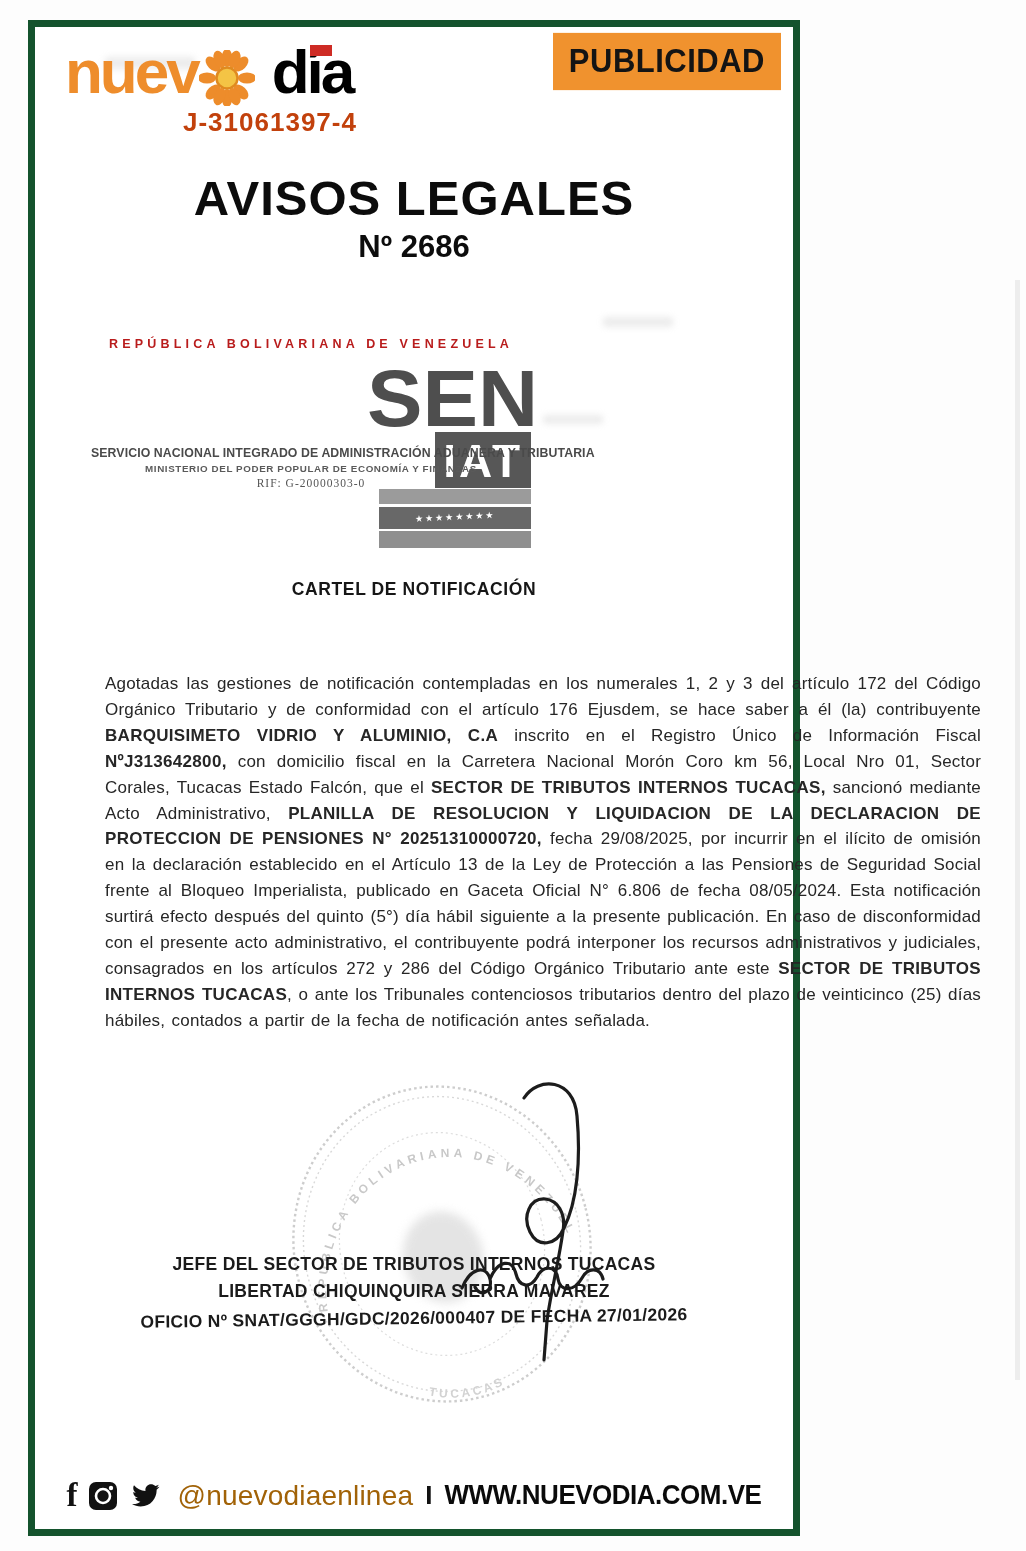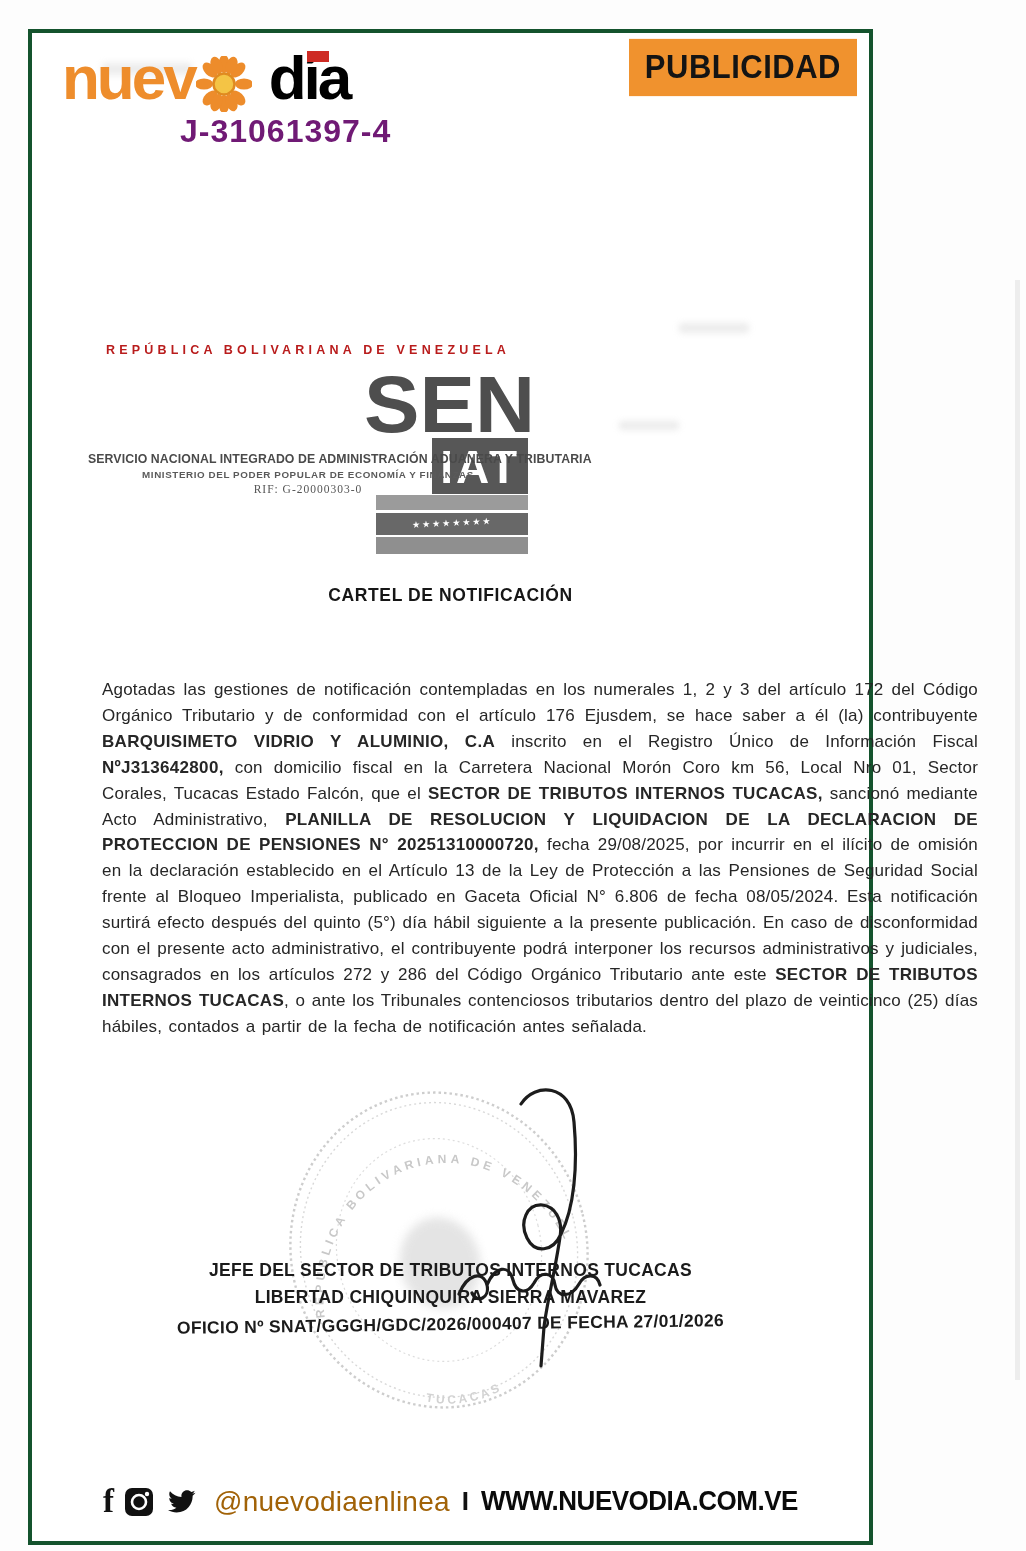--- a/index.html
+++ b/index.html
@@ -1,32 +1,32 @@
 <!DOCTYPE html>
 <html><head>
 <meta charset="utf-8">
 <style>
   html,body{margin:0;padding:0;background:#ffffff;}
   .page{position:relative;width:1026px;height:1551px;background:#fdfdfd;overflow:hidden;
         font-family:"Liberation Sans",sans-serif;color:#1e1e1e;}
-  .sheet{position:absolute;left:28px;top:29px;width:845px;height:1516px;
-         border:4px solid #14532d;background:#ffffff;box-sizing:border-box;}
+  .sheet{position:absolute;left:28px;top:20px;width:772px;height:1516px;
+         border:7px solid #14532d;background:#ffffff;box-sizing:border-box;}
   .edge-smudge{position:absolute;right:6px;top:280px;width:5px;height:1100px;
                background:#d9d9d9;opacity:.45;}
   .artifact{position:absolute;background:#c9c9c9;filter:blur(3px);opacity:.35;border-radius:2px;}
 
   
   .logo-block{position:absolute;left:30px;top:14px;}
   .logo-row{display:flex;align-items:center;}
   .logo-word{font-size:62px;font-weight:bold;letter-spacing:-3px;line-height:1;}
   .logo-w1{color:#ee8d2c;}
   .logo-w2{color:#000000;position:relative;margin-left:16px;}
   .logo-w2 .red-accent{position:absolute;left:47%;top:4px;width:22px;height:11px;background:#ce2b24;}
   .sunflower{margin:0 1px;position:relative;top:6px;}
-  .reg-number{font-size:32px;font-weight:bold;color:#701a75;letter-spacing:1px;margin:4px 0 0 118px;}
+  .reg-number{font-size:26px;font-weight:bold;color:#c2410c;letter-spacing:1px;margin:4px 0 0 118px;}
   .date-line{position:absolute;left:326px;top:52px;font-size:21px;font-weight:bold;color:#050505;letter-spacing:.4px;}
   .pub-badge{position:absolute;right:12px;top:8px;background:#f0922e;color:#141414;
              font-size:31px;font-weight:bold;letter-spacing:.5px;padding:8px 16px 9px;
              transform:scaleY(1.08);}
 
   
   .main-title{position:absolute;left:0;top:146px;width:100%;text-align:center;}
   .main-title .t1{font-size:49px;font-weight:bold;letter-spacing:1px;color:#0c0c0c;line-height:1.05;}
   .main-title .t2{font-size:31px;font-weight:bold;color:#0c0c0c;margin-top:5px;}
 
@@ -108,20 +108,24 @@
         <span class="logo-word logo-w2">
           <span>día</span>
           <span class="red-accent"></span>
         </span>
       </div>
       <div class="reg-number">J-31061397-4</div>
     </div>
 
     <div class="pub-badge">PUBLICIDAD</div>
 
+    <div class="main-title">
+      <div class="t1">AVISOS LEGALES</div>
+      <div class="t2">Nº 2686</div>
+    </div>
 
     <div class="seniat">
       <div class="rep-line">REPÚBLICA BOLIVARIANA DE VENEZUELA</div>
       <div class="seniat-row">
         <span class="sen-txt">SEN</span>
         <span class="iat-box">IAT</span>
         <span class="flag-band">
           <span class="stripe s1"></span>
           <span class="stripe s2">
             <span class="stars">★★★★★★★★</span>

